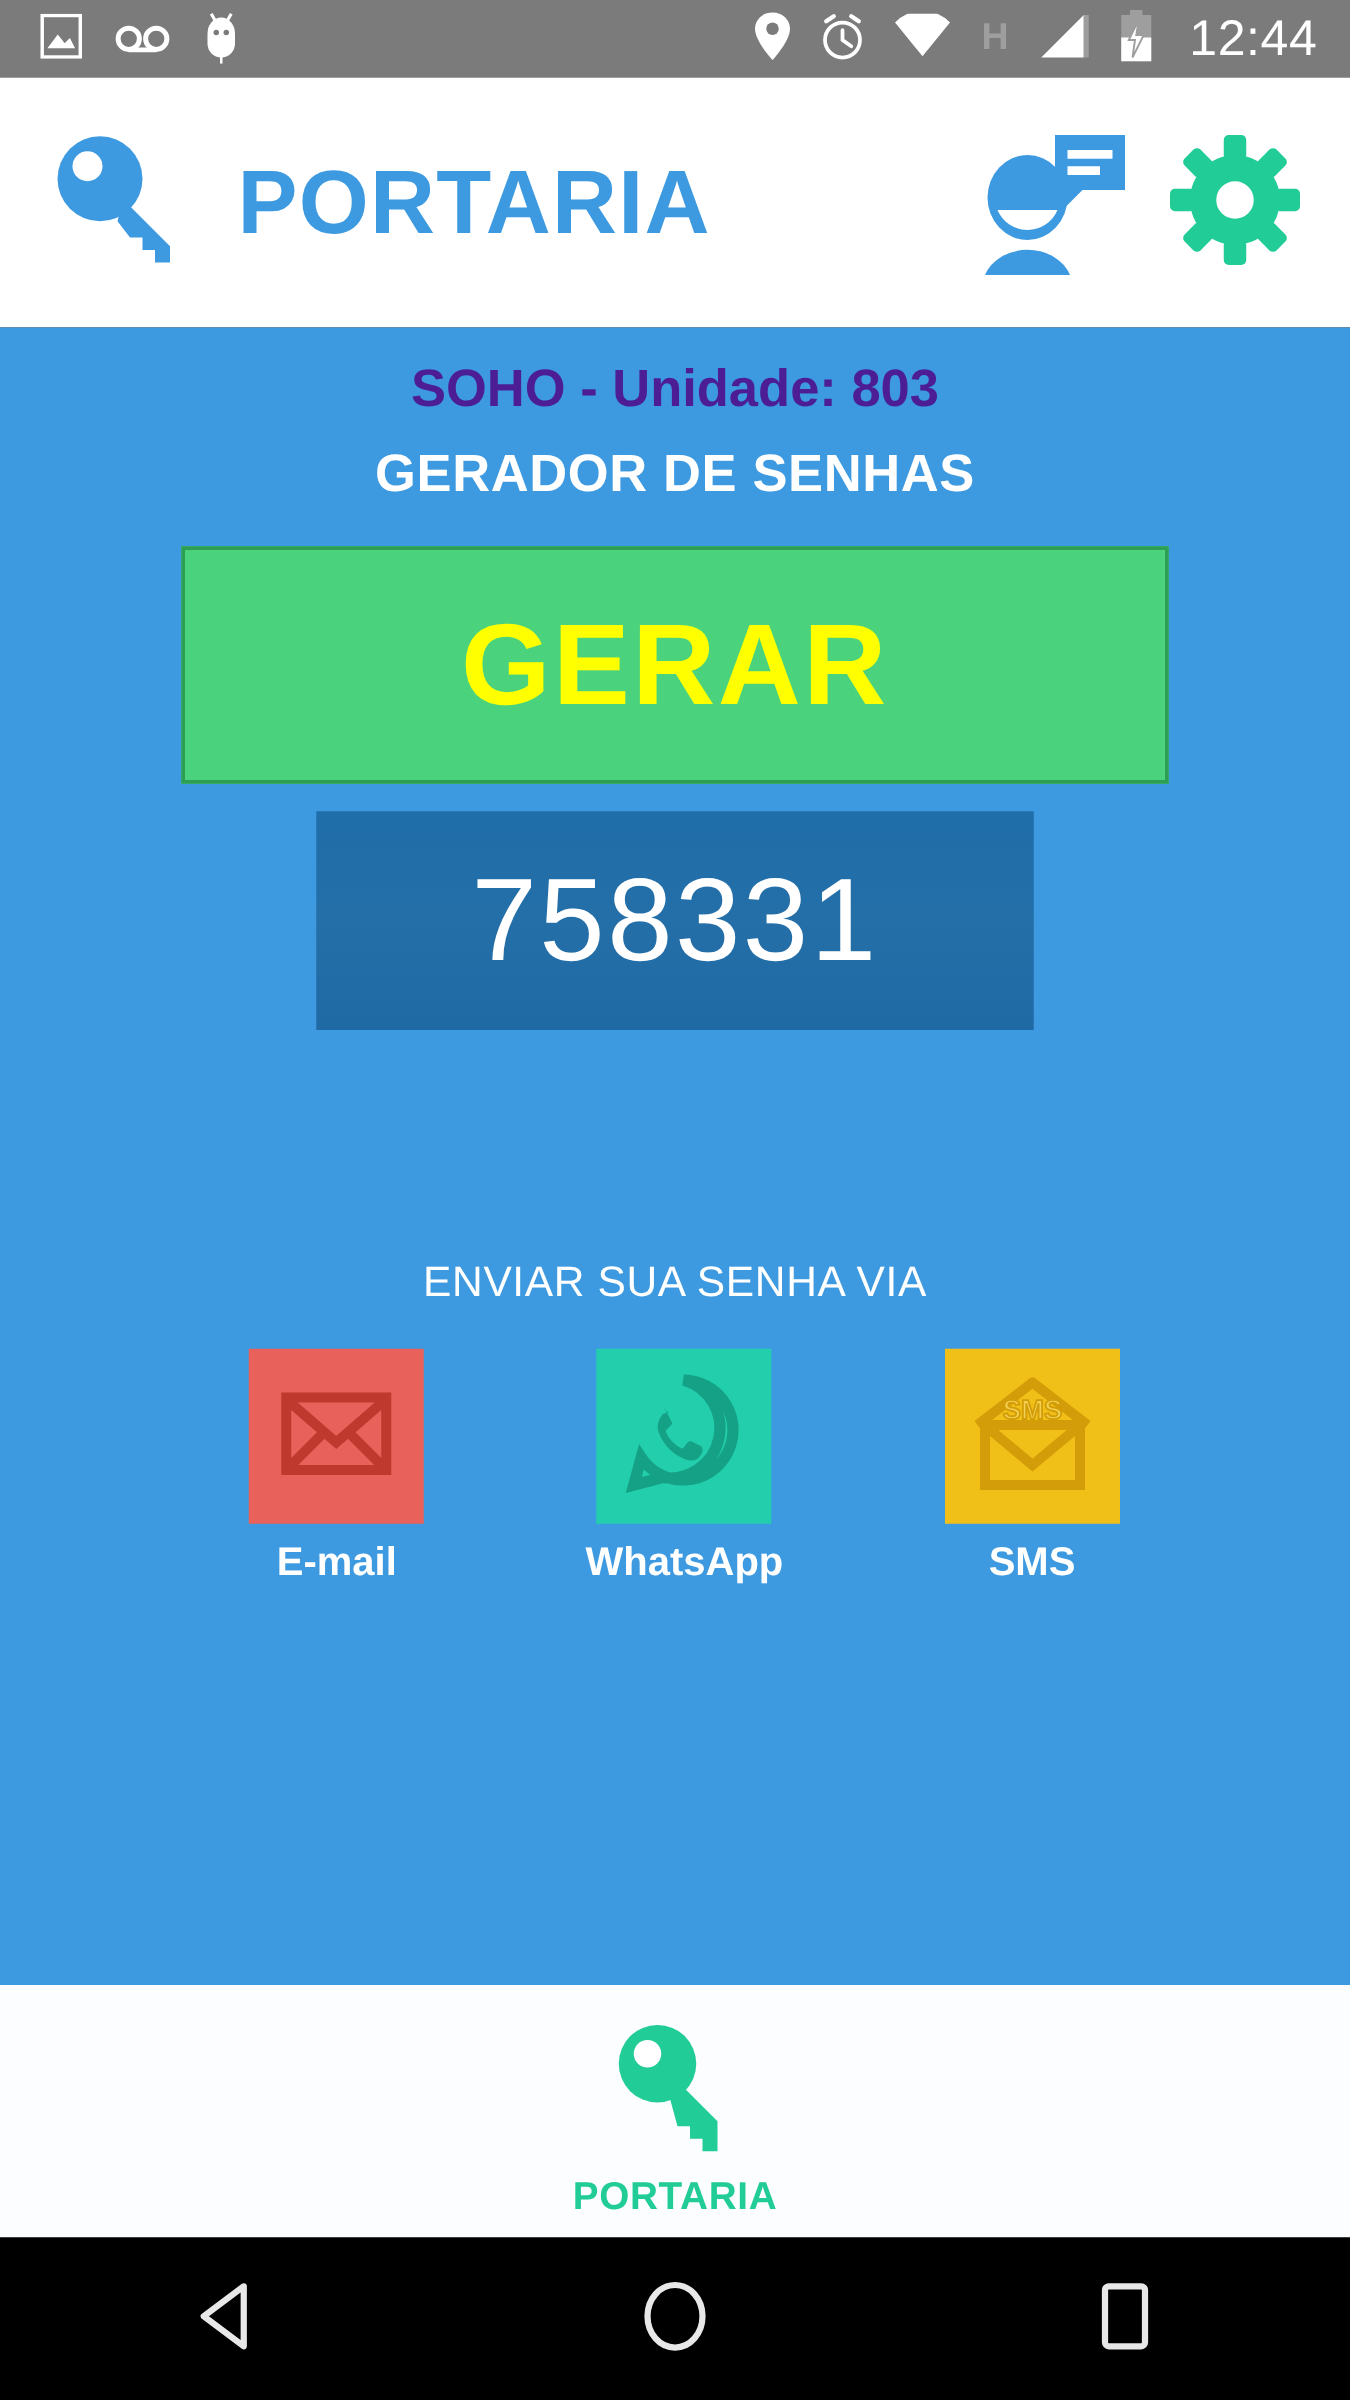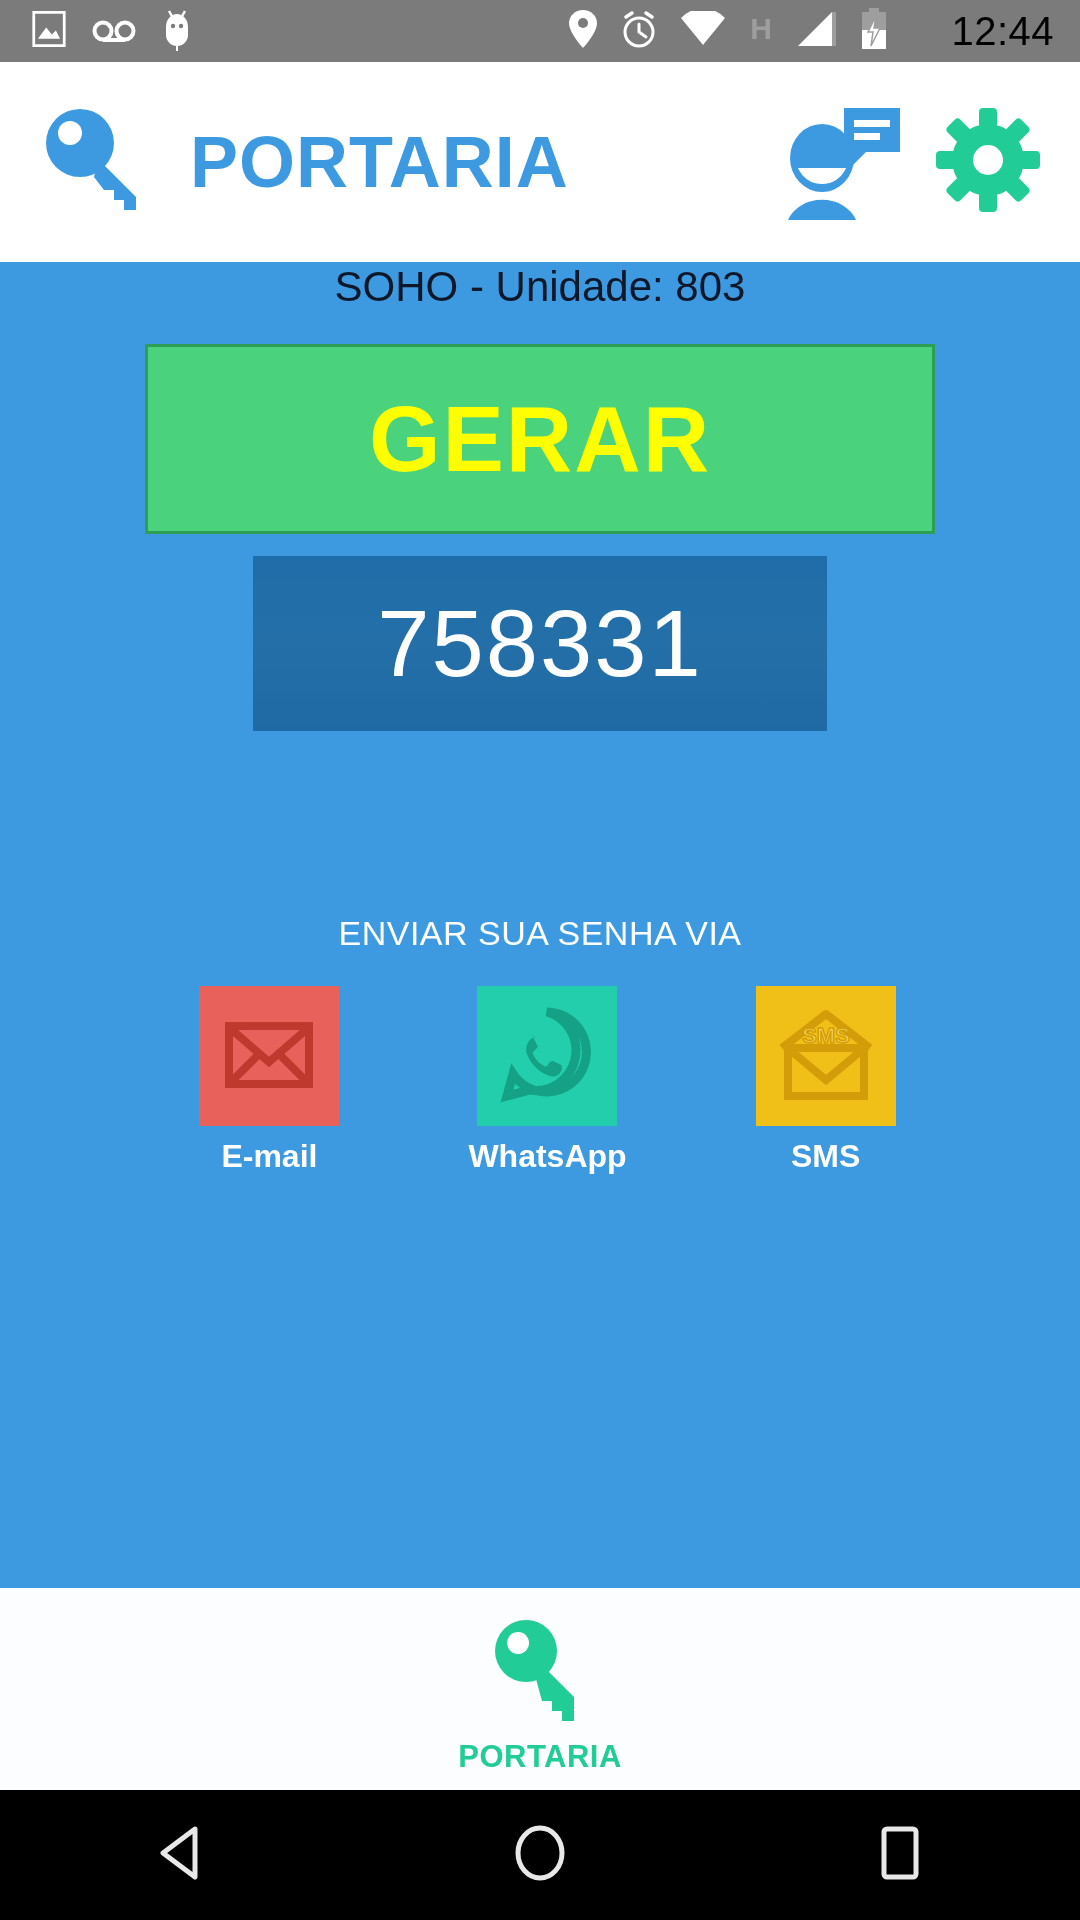--- a/index.html
+++ b/index.html
@@ -13,44 +13,44 @@
 
   
   .statusbar{
     position:absolute; left:0; top:0; width:1080px; height:62px;
     background:#7b7b7b; display:flex; align-items:center;
   }
   .sb-left{ display:flex; align-items:center; gap:26px; padding-left:32px; }
   .sb-right{ display:flex; align-items:center; gap:22px; margin-left:auto; padding-right:26px; }
   .sb-icon{ display:block; }
   .sb-time{
-    color:#000000; font-size:40px; font-weight:400;
-    letter-spacing:0.5px; line-height:1; padding-left:6px;margin-left:35px;
+    color:#ffffff; font-size:40px; font-weight:400;
+    letter-spacing:0.5px; line-height:1; padding-left:6px;
   }
 
   
   .appbar{
     position:absolute; left:0; top:62px; width:1080px; height:200px;
     background:#ffffff; display:flex; align-items:center;
   }
   .appbar-left{ display:flex; align-items:center; padding-left:38px; }
   .app-title{
     color:#3d9ae0; font-size:72px; font-weight:bold;
     letter-spacing:1px; margin-left:28px; line-height:1;
   }
   .appbar-right{ display:flex; align-items:center; gap:30px; margin-left:auto; padding-right:40px; }
 
   
   .content{
     position:absolute; left:0; top:262px; width:1080px; height:1326px;
     background:#3d9ae0; text-align:center;
   }
   .unit-line{
-    color:#0f172a; font-size:42px; font-weight:400;
-    line-height:1.2;
+    color:#4c1d95; font-size:42px; font-weight:700;
+    padding-top:24px; line-height:1.2;
   }
   .section-title{
     color:#ffffff; font-size:42px; font-weight:bold;
     letter-spacing:0.5px; margin-top:18px; line-height:1.2;
   }
   .gerar-btn{
     width:790px; height:190px; margin:32px auto 0;
     background:#4ad37c; border:3px solid #2f9e55;
     display:flex; align-items:center; justify-content:center;
     cursor:pointer;
@@ -224,20 +224,21 @@
           </g>
           <circle cx="52" cy="52" r="15" fill="#ffffff"></circle>
         </svg>
       </span>
     </div>
   </div>
 
   <div class="content">
 
     <div class="unit-line">SOHO - Unidade: 803</div>
+    <div class="section-title">GERADOR DE SENHAS</div>
 
     <div class="gerar-btn">
       <span class="gerar-label">GERAR</span>
     </div>
 
     <div class="pwd-box">
       <span class="pwd-value">758331</span>
     </div>
 
     <div class="send-label">ENVIAR SUA SENHA VIA</div>

